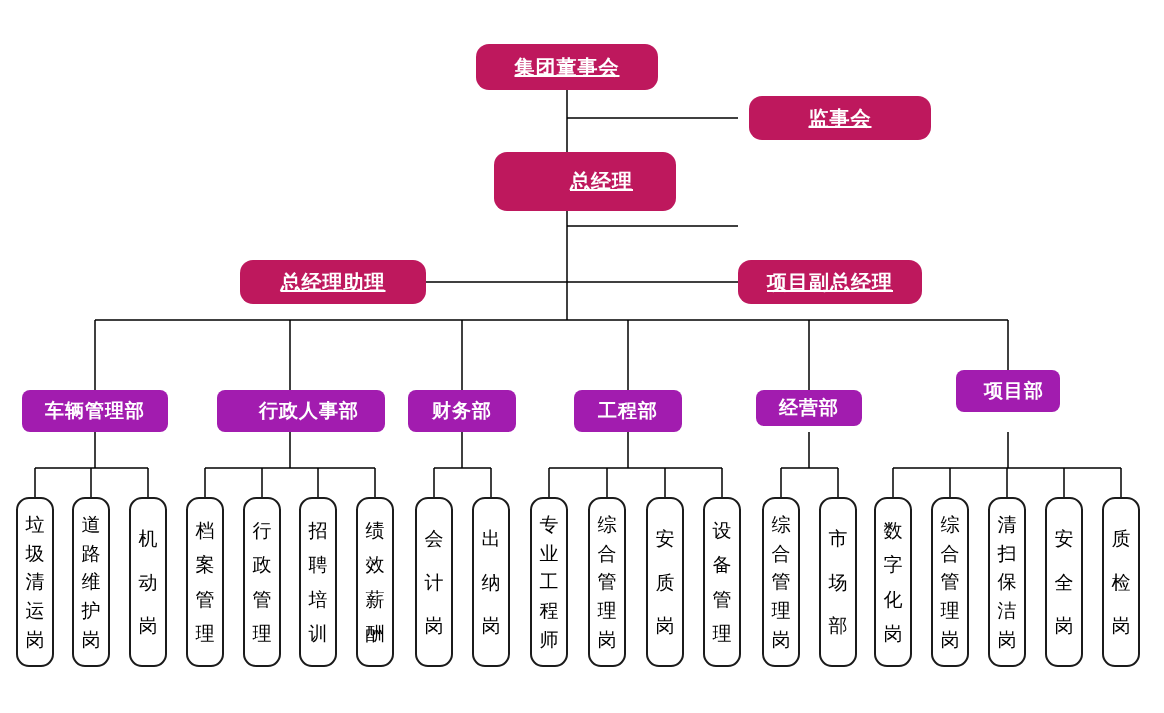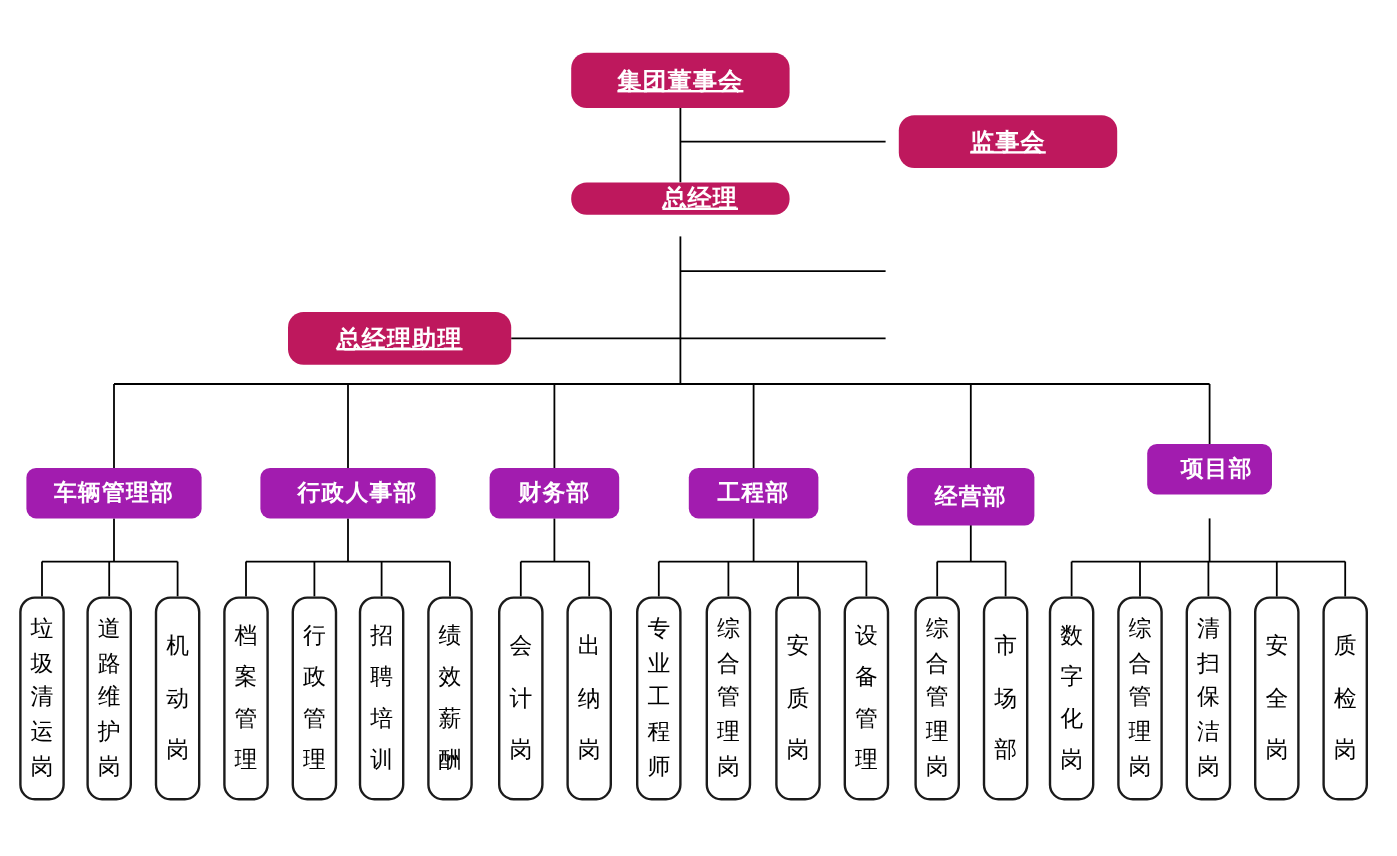--- a/index.html
+++ b/index.html
@@ -102,28 +102,29 @@
       <line x1="893" y1="468" x2="893" y2="497"></line>
       <line x1="950" y1="468" x2="950" y2="497"></line>
       <line x1="1007" y1="468" x2="1007" y2="497"></line>
       <line x1="1064" y1="468" x2="1064" y2="497"></line>
       <line x1="1121" y1="468" x2="1121" y2="497"></line>
     </g>
   </svg>
 
   <div class="node blue" style="left:476px; top:44px;  width:182px; height:46px;">集团董事会</div>
   <div class="node blue" style="left:738px; top:96px;  width:182px; height:44px;margin-left:11px;">监事会</div>
-  <div class="node blue" style="left:476px; top:152px; width:182px; height:27px;padding-left:33px;">总经理</div>
+  <div class="node blue" style="left:494px; top:152px; width:182px; height:59px;padding-left:33px;">总经理</div>
   <div class="node blue" style="left:240px; top:260px; width:186px; height:44px;">总经理助理</div>
+  <div class="node blue" style="left:738px; top:260px; width:184px; height:44px;">项目副总经理</div>
 
   <div class="node orange" style="left:22px;  top:390px; width:146px; height:42px;">车辆管理部</div>
-  <div class="node orange" style="left:217px; top:390px; width:146px; height:42px;padding-left:16px;">行政人事部</div>
+  <div class="node orange" style="left:217px; top:390px; width:168px; height:42px;padding-left:16px;">行政人事部</div>
   <div class="node orange" style="left:408px; top:390px; width:108px; height:42px;">财务部</div>
   <div class="node orange" style="left:574px; top:390px; width:108px; height:42px;">工程部</div>
-  <div class="node orange" style="left:756px; top:390px; width:106px; height:48px;">经营部</div>
+  <div class="node orange" style="left:756px; top:390px; width:106px; height:36px;">经营部</div>
   <div class="node orange" style="left:956px; top:370px; width:104px; height:42px;padding-left:12px;">项目部</div>
 
   <div class="vnode" style="left:16px;  top:497px;">
       <span>垃</span>
       <span>圾</span>
       <span>清</span>
       <span>运</span>
       <span>岗</span>
     </div>
   <div class="vnode" style="left:72px;  top:497px;">

